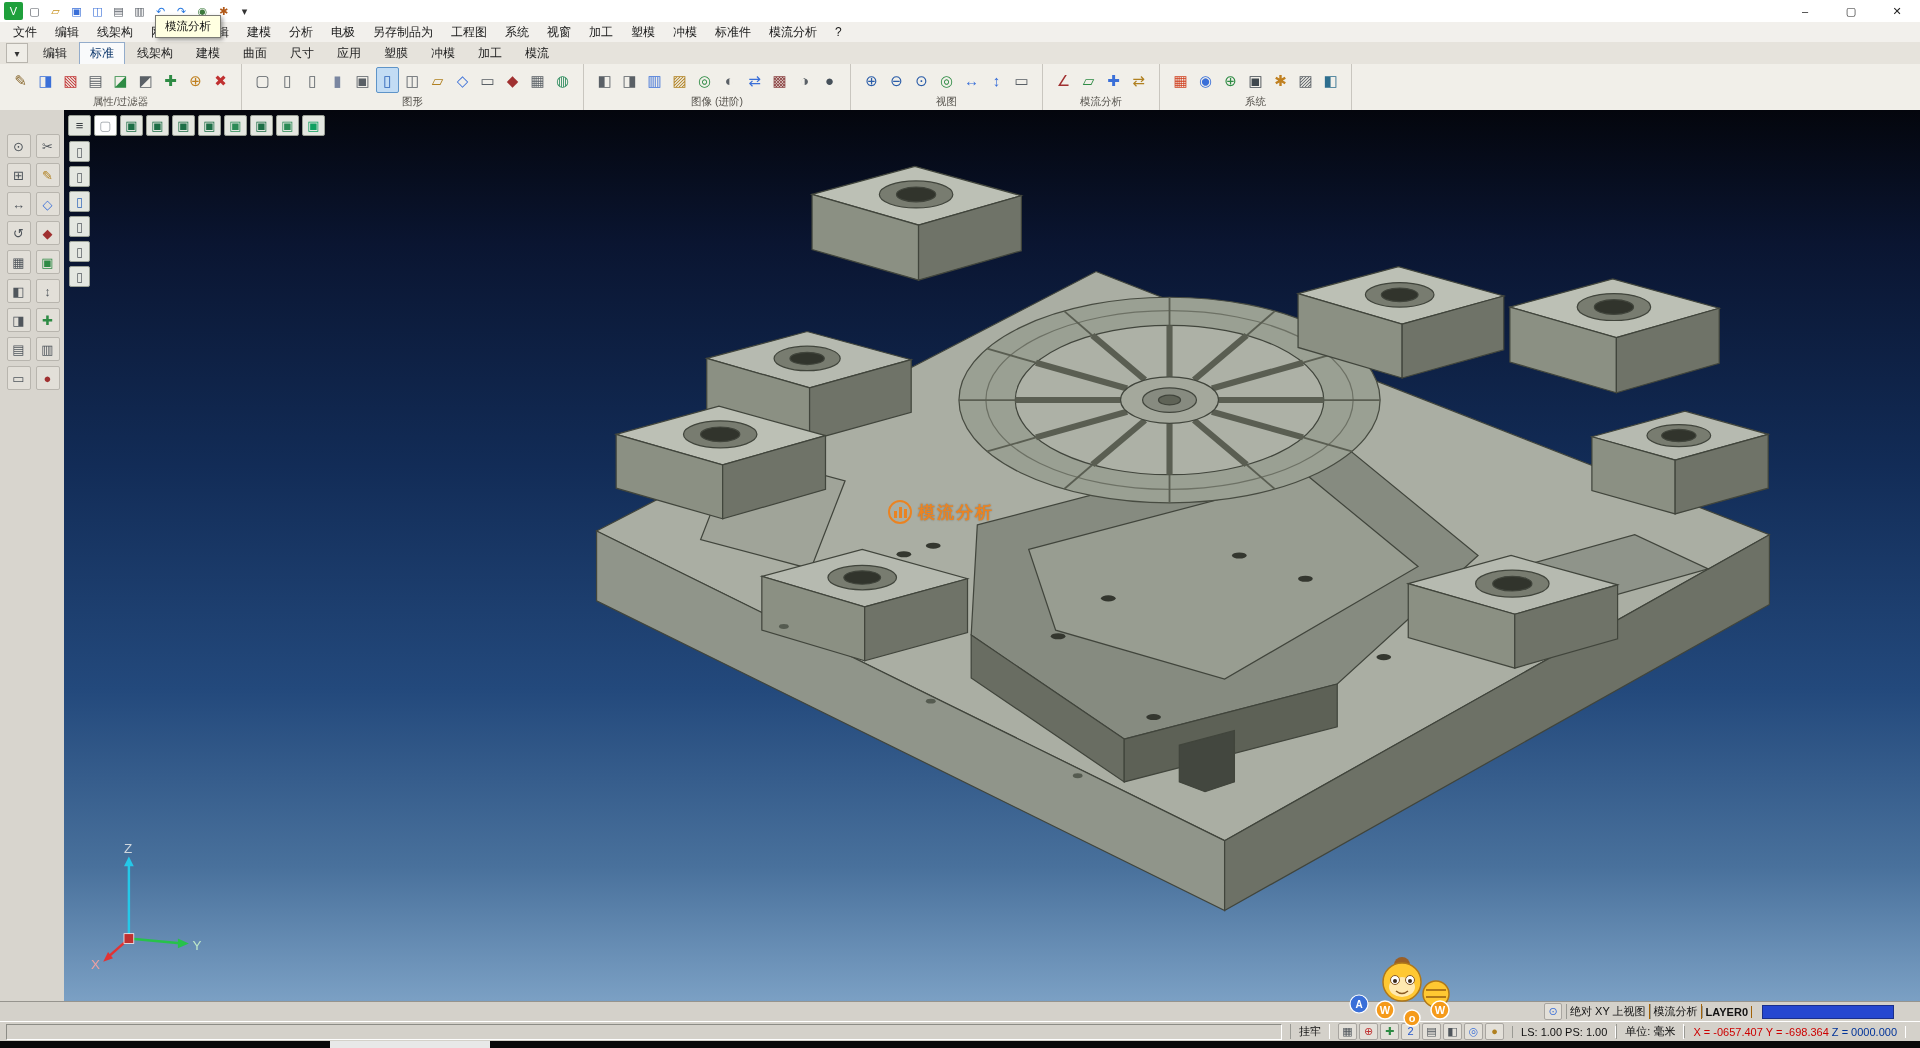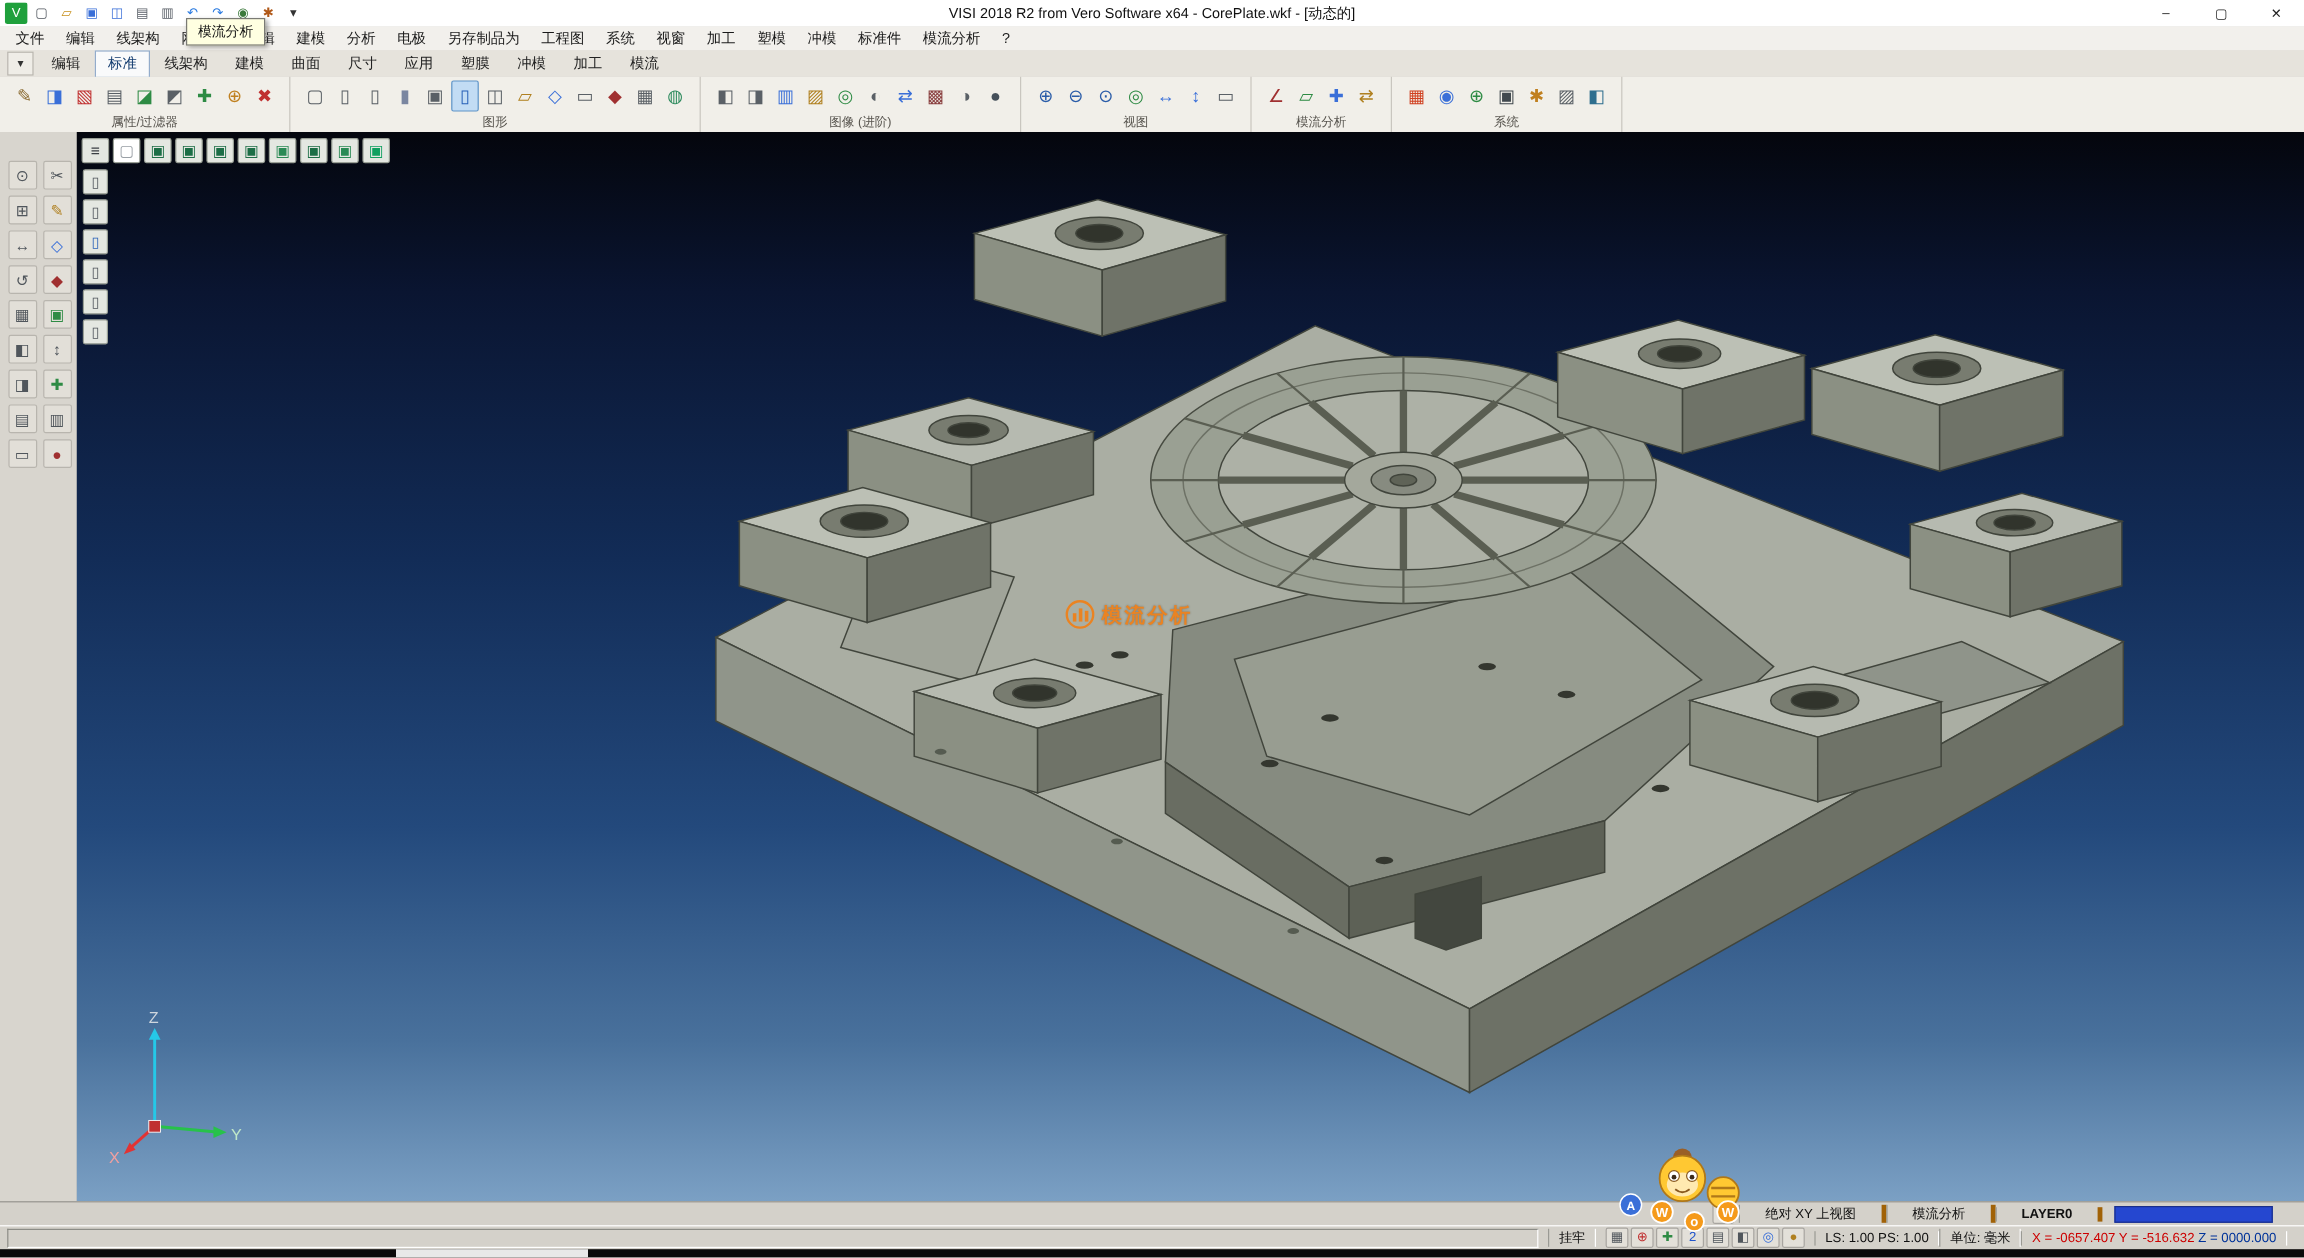--- a/index.html
+++ b/index.html
@@ -53,21 +53,21 @@
   
   #watermark{left:888px;top:500px;display:flex;align-items:center;gap:6px;z-index:40;opacity:.92;}
   #wm-logo{width:24px;height:24px;border-radius:50%;border:2px solid #f08018;display:flex;align-items:flex-end;justify-content:center;gap:2px;padding-bottom:4px;box-sizing:border-box;}
   #wm-logo i{display:block;width:3px;background:#f08018;}
   #wm-text{color:#f08018;font-size:17px;font-weight:bold;letter-spacing:2px;text-shadow:0 0 2px rgba(0,0,0,.35);}
 
   
   #status-a{left:0;top:1001px;width:1920px;height:20px;background:#d4d1ca;border-top:1px solid #96948e;
     display:flex;align-items:center;justify-content:flex-end;padding-right:26px;box-sizing:border-box;font-size:11px;color:#111;}
   #status-a .icn{width:16px;height:15px;font-size:11px;background:#e3e0d9;border:1px solid #a8a5a0;margin-right:4px;}
-  .scell{padding:0 21px;border-left:1px solid #9a9a94;border-right:4px solid #a16207;white-space:nowrap;}
+  .scell{padding:0 3px;border-left:1px solid #9a9a94;border-right:1px solid #a16207;white-space:nowrap;}
   #layer-cell{font-weight:bold;}
   #color-bar{width:130px;height:12px;background:#2547d0;border:1px solid #1a2f8a;margin-left:10px;}
 
   #status-b{left:0;top:1021px;width:1920px;height:20px;background:#d4d1ca;border-top:1px solid #ffffff;
     display:flex;align-items:center;font-size:11px;color:#111;box-sizing:border-box;padding:0 14px 0 6px;}
   #msg-field{flex:1;height:14px;border:1px solid;border-color:#8c8c86 #ffffff #ffffff #8c8c86;margin-right:8px;}
   #status-b .bcell{padding:0 8px;border-left:1px solid #9a9a94;border-right:1px solid #ffffff;white-space:nowrap;}
   #sb-icons{display:flex;gap:2px;margin:0 8px;}
   #sb-icons .icn{width:17px;height:15px;font-size:11px;background:#e3e0d9;border:1px solid #a8a5a0;}
   #coord-cell .cxy{color:#cc0000;}
@@ -95,21 +95,20 @@
       <span class="icn" style="color: rgb(58, 111, 216);">▣</span>
       <span class="icn" style="color: rgb(58, 111, 216);">◫</span>
       <span class="icn" style="color: rgb(90, 96, 104);">▤</span>
       <span class="icn" style="color: rgb(90, 96, 104);">▥</span>
       <span class="icn" style="color: rgb(42, 122, 224);">↶</span>
       <span class="icn" style="color: rgb(42, 122, 224);">↷</span>
       <span class="icn" style="color: rgb(60, 122, 60);">◉</span>
       <span class="icn" style="color: rgb(176, 88, 24);">✱</span>
       <span class="icn" style="color: rgb(51, 51, 51);">▾</span>
     </div>
-  <div id="title-text">VISI 2018 R2 from Vero Software x64 - CorePlate.wkf - [动态的]</div>
   <div id="wbtns">
     <div class="wbtn">–</div>
     <div class="wbtn">▢</div>
     <div class="wbtn">✕</div>
   </div>
 </div>
 
 <div id="menubar" class="abs">
     <span class="menu-item">文件</span>
     <span class="menu-item">编辑</span>
@@ -439,21 +438,21 @@
       <span class="icn" style="color: rgb(46, 139, 68);">✚</span>
       <span class="icn" style="color: rgb(34, 85, 204);">2</span>
       <span class="icn" style="color: rgb(80, 86, 92);">▤</span>
       <span class="icn" style="color: rgb(80, 86, 92);">◧</span>
       <span class="icn" style="color: rgb(58, 111, 216);">◎</span>
       <span class="icn" style="color: rgb(176, 128, 32);">●</span>
     </span>
   <span class="bcell">LS: 1.00 PS: 1.00</span>
   <span class="bcell">单位: 毫米</span>
   <span class="bcell" id="coord-cell">
-    <span class="cxy">X = -0657.407 Y = -516.632</span>
+    <span class="cxy">X = -0657.407 Y = -698.364</span>
     <span class="cz">Z = 0000.000</span>
   </span>
 </div>
 
 <div id="taskbar" class="abs">
   <span class="seg"></span>
 </div>
 
 <svg id="mascot" class="abs" viewBox="0 0 150 80">
   <circle cx="23" cy="52" r="9" fill="#3a6fd8" stroke="#ffffff" stroke-width="1.2"></circle>

